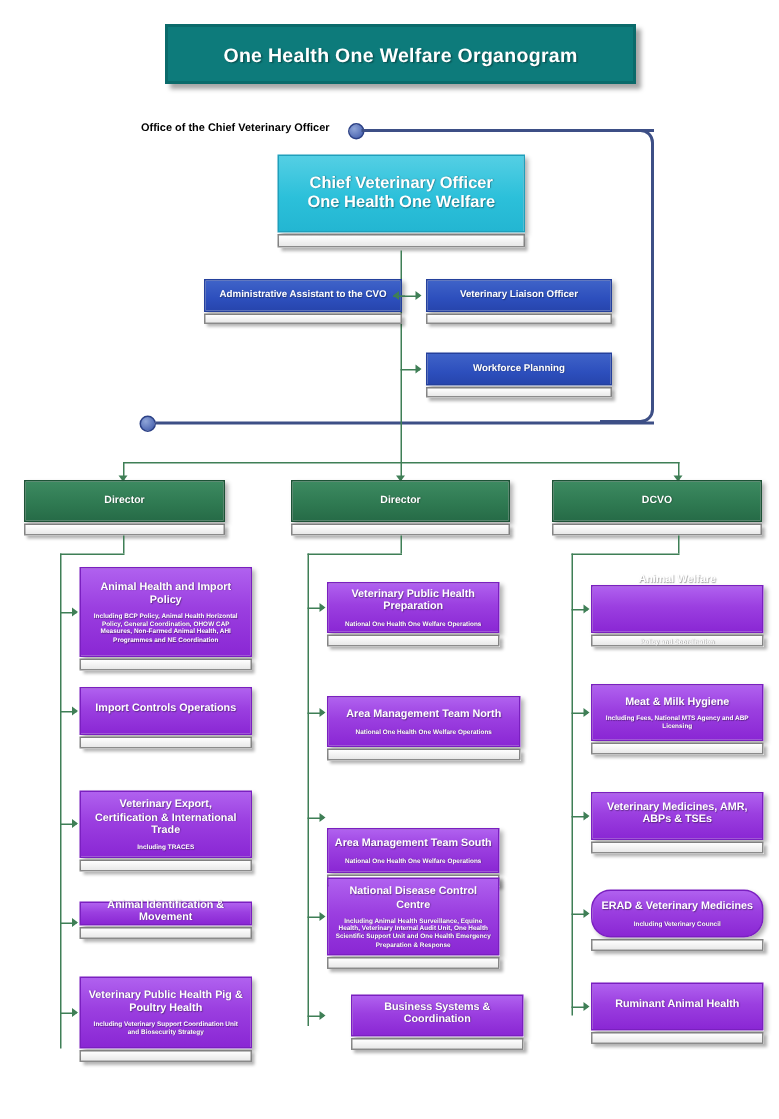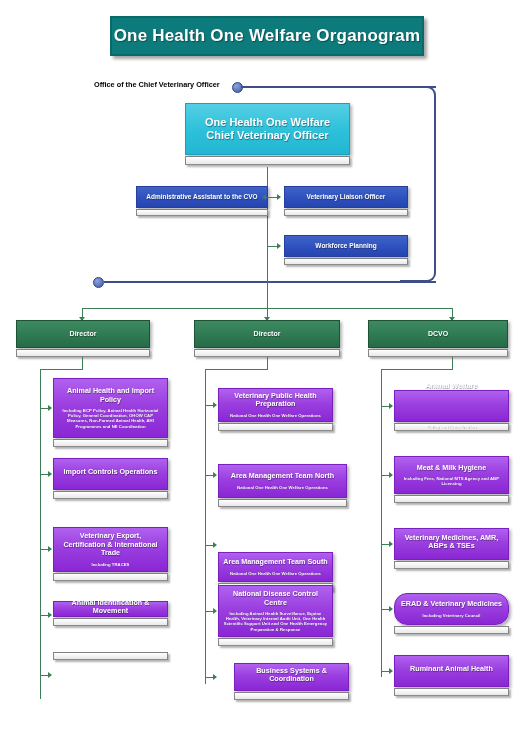--- a/index.html
+++ b/index.html
@@ -10,21 +10,21 @@
   .canvas{position:relative;width:519px;height:746px;}
 
   
   .title-banner{
     position:absolute;left:110px;top:16px;width:310px;height:36px;
     background:#0d7b7b;border:2px solid #0a6a6a;
     box-shadow:3px 3px 3px rgba(0,0,0,.35);
     display:flex;align-items:center;justify-content:center;
   }
   .title-banner span{
-    color:#ffffff;font-size:17px;font-weight:bold;letter-spacing:.2px;
+    color:#ffffff;font-size:13px;font-weight:bold;letter-spacing:.2px;
     text-shadow:1px 1px 1px rgba(0,0,0,.35);
   }
 
   
   .node{position:absolute;box-sizing:border-box;}
   .node .body{
     box-sizing:border-box;width:100%;
     border:1px solid rgba(0,0,0,.45);
     display:flex;flex-direction:column;align-items:center;justify-content:center;
     text-align:center;padding:3px 4px;
@@ -100,22 +100,22 @@
 
   <div class="cvo-label">Office of the Chief Veterinary Officer</div>
   <div class="dot" style="left:232px;top:82px;"></div>
   <div class="ln dark h" style="left:241px;top:86px;width:195px;"></div>
   <div class="rnd" style="left:400px;top:86px;width:36px;height:196px;"></div>
   <div class="ln dark h" style="left:104px;top:281px;width:332px;"></div>
   <div class="dot" style="left:93px;top:277px;"></div>
 
   <div class="node cyan cvo">
     <div class="body">
+      <div class="t1">Chief Veterinary Officer</div>
       <div class="t1">One Health One Welfare</div>
-      <div class="t1">Chief Veterinary Officer</div>
     </div>
     <div class="base"></div>
   </div>
 
   <div class="ln v" style="left:267px;top:167px;height:141px;"></div>
 
   <div class="node blue" style="left:136px;top:186px;width:132px;">
     <div class="body">
       <div class="t1">Administrative Assistant to the CVO</div>
     </div>
@@ -215,20 +215,24 @@
     <div class="body" style="height:16px;">
       <div class="t1">Animal Identification &amp; Movement</div>
       <div class="t2"></div>
     </div>
     <div class="base"></div>
   </div>
   <div class="ln h" style="left:40px;top:615px;width:11px;"></div>
   <div class="arrow" style="left:48px;top:612px;"></div>
 
   <div class="node purple" style="left:53px;top:651px;width:115px;">
+    <div class="body" style="height:48px;">
+      <div class="t1">Veterinary Public Health Pig &amp; Poultry Health</div>
+      <div class="t2">Including Veterinary Support Coordination Unit and Biosecurity Strategy</div>
+    </div>
     <div class="base"></div>
   </div>
   <div class="ln h" style="left:40px;top:675px;width:11px;"></div>
   <div class="arrow" style="left:48px;top:672px;"></div>
 
   <div class="node purple" style="left:218px;top:388px;width:115px;">
     <div class="body" style="height:34px;">
       <div class="t1">Veterinary Public Health Preparation</div>
       <div class="t2">National One Health One Welfare Operations</div>
     </div>

